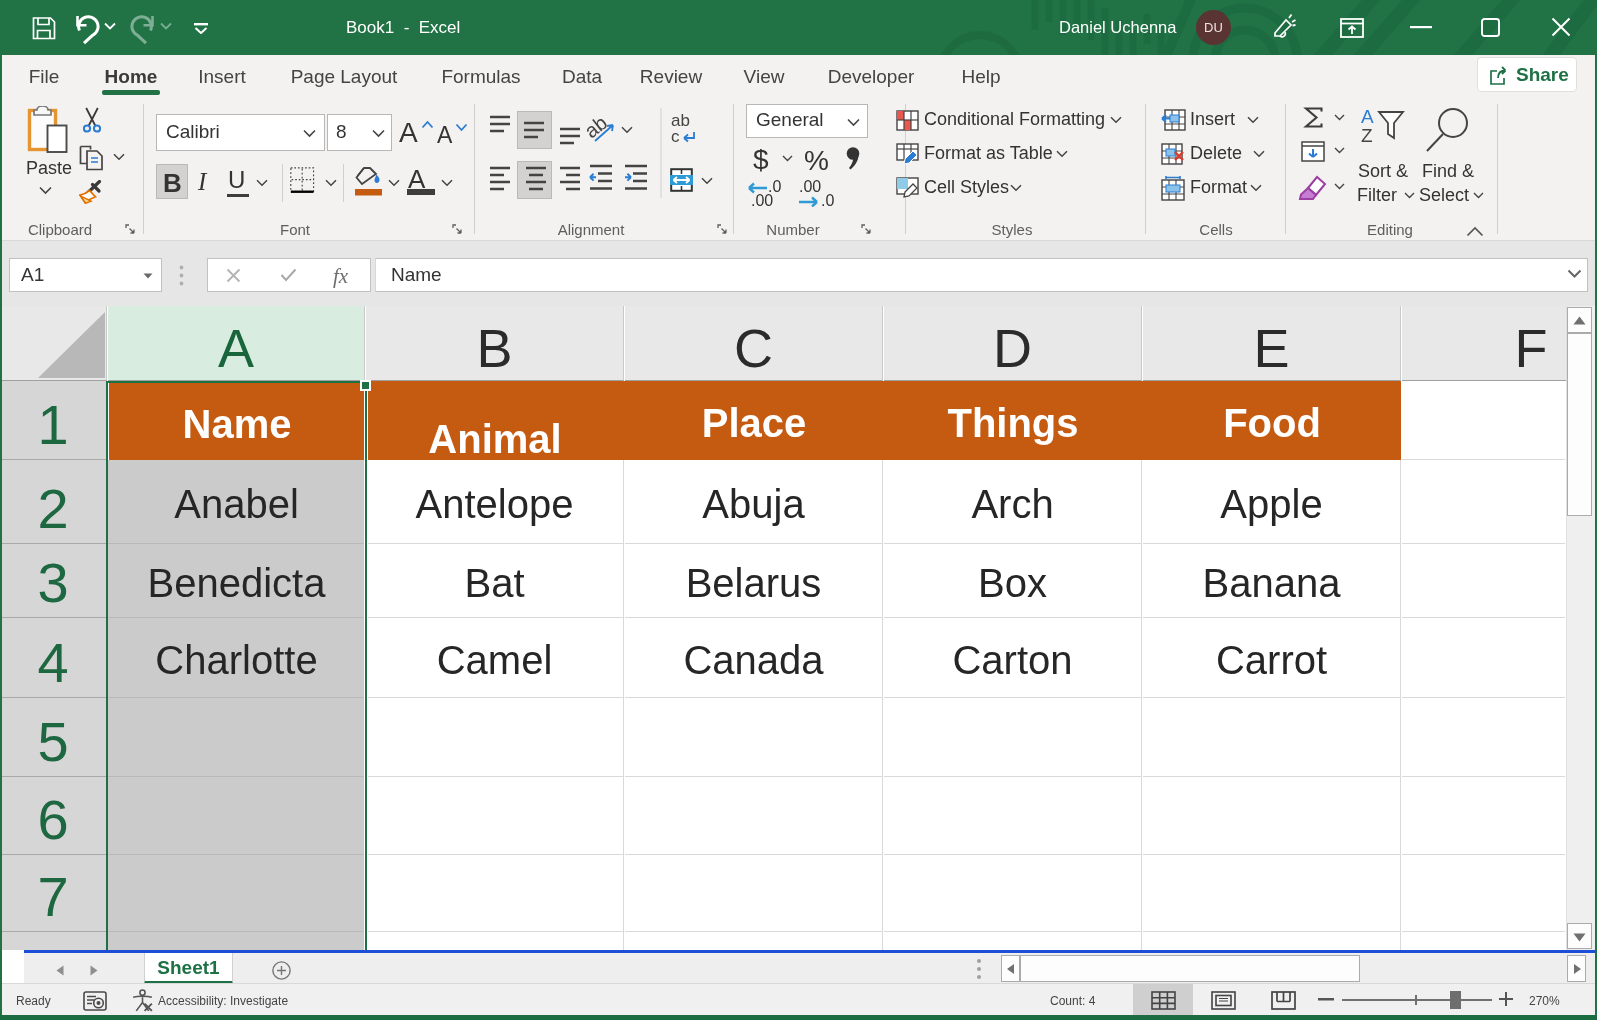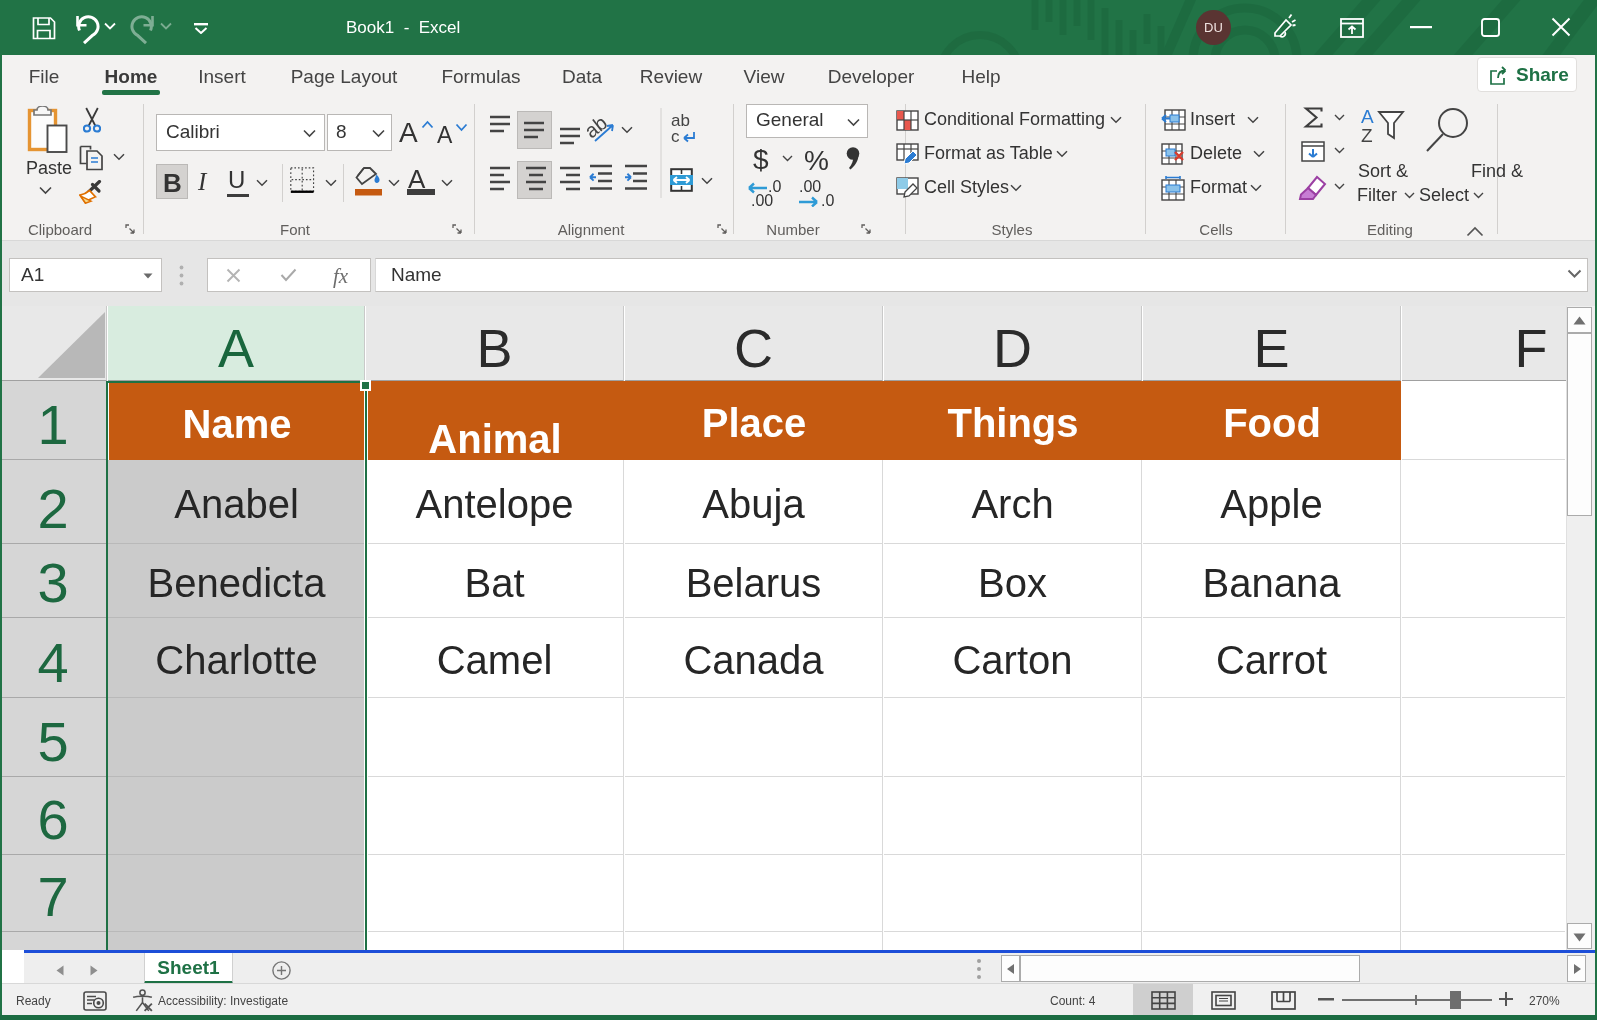--- a/index.html
+++ b/index.html
@@ -101,20 +101,21 @@
       <path d="M22.5 15.5 A 9.7 9.7 0 1 0 9.5 20.3 L 18 28.2"></path>
     </svg>
     <svg class="icon" style="left:160px;top:22px;opacity:0.4;" width="12" height="8" viewBox="0 0 12 8" fill="none" stroke="#fff" stroke-width="1.8">
       <path d="M1 1.5 l5 5 l5 -5"></path>
     </svg>
     <svg class="icon" style="left:193px;top:23px;" width="16" height="11" viewBox="0 0 16 11" fill="none" stroke="#fff" stroke-width="2">
       <path d="M1 1.2 h14" stroke-width="2.4"></path>
       <path d="M2.5 5 l5.5 5 l5.5 -5"></path>
     </svg>
     <div id="ttext" style="left:346px;width:120px;text-align:left;">Book1&nbsp; -&nbsp; Excel</div>
+    <div id="ttext" style="left:1059px;width:130px;font-size:16.5px;">Daniel Uchenna</div>
     <div id="du">DU</div>
     <svg class="icon" style="left:1272px;top:13px;" width="28" height="28" viewBox="0 0 28 28" fill="none" stroke="#fff" stroke-width="1.7">
       <path d="M3 20 L14 7 L19 12 L8 23 L3 23 Z"></path>
       <path d="M8 23 a3.2 3.2 0 0 0 5 -3.8"></path>
       <path d="M17 5 l2.5 -3.5 M20 9 l3.5 -2 M20.5 12.5 l3 -0.5" stroke-width="1.8"></path>
     </svg>
     <svg class="icon" style="left:1340px;top:18px;" width="24" height="20" viewBox="0 0 24 20" fill="none" stroke="#fff" stroke-width="1.8">
       <rect x="1" y="1" width="22" height="18"></rect>
       <line x1="1" y1="5.5" x2="23" y2="5.5"></line>
       <path d="M12 16 v-7 M8.5 11.5 L12 8.5 l3.5 3"></path>
@@ -428,21 +429,21 @@
     </svg>
     <div class="rlbl" style="left:1358px;top:61px;font-size:18px;">Sort &amp;</div>
     <div class="rlbl" style="left:1357px;top:85px;font-size:18px;">Filter</div>
     <svg class="chev" style="left:1404px;top:92px;" width="11" height="7" viewBox="0 0 11 7" fill="none" stroke="#444" stroke-width="1.4">
         <path d="M1 1 l4.5 4.5 l4.5 -4.5"></path>
       </svg>
     <svg class="abs" style="left:1423px;top:7px;" width="50" height="47" viewBox="0 0 50 47" fill="none" stroke="#444" stroke-width="2">
       <circle cx="30" cy="16" r="14"></circle>
       <line x1="20" y1="27" x2="4" y2="44"></line>
     </svg>
-    <div class="rlbl" style="left:1471px;top:61px;font-size:18px;">Find &amp;</div>
+    <div class="rlbl" style="left:1422px;top:61px;font-size:18px;">Find &amp;</div>
     <div class="rlbl" style="left:1419px;top:85px;font-size:18px;">Select</div>
     <svg class="chev" style="left:1473px;top:92px;" width="11" height="7" viewBox="0 0 11 7" fill="none" stroke="#444" stroke-width="1.4">
         <path d="M1 1 l4.5 4.5 l4.5 -4.5"></path>
       </svg>
     <svg class="abs" style="left:1466px;top:126px;" width="18" height="11" viewBox="0 0 18 11" fill="none" stroke="#555" stroke-width="1.7">
         <path d="M1.5 9.5 L9 2 L16.5 9.5"></path>
       </svg>
   </div>
   <div id="fbar">
     <div class="fwhite" style="left:9px;width:153px;">

